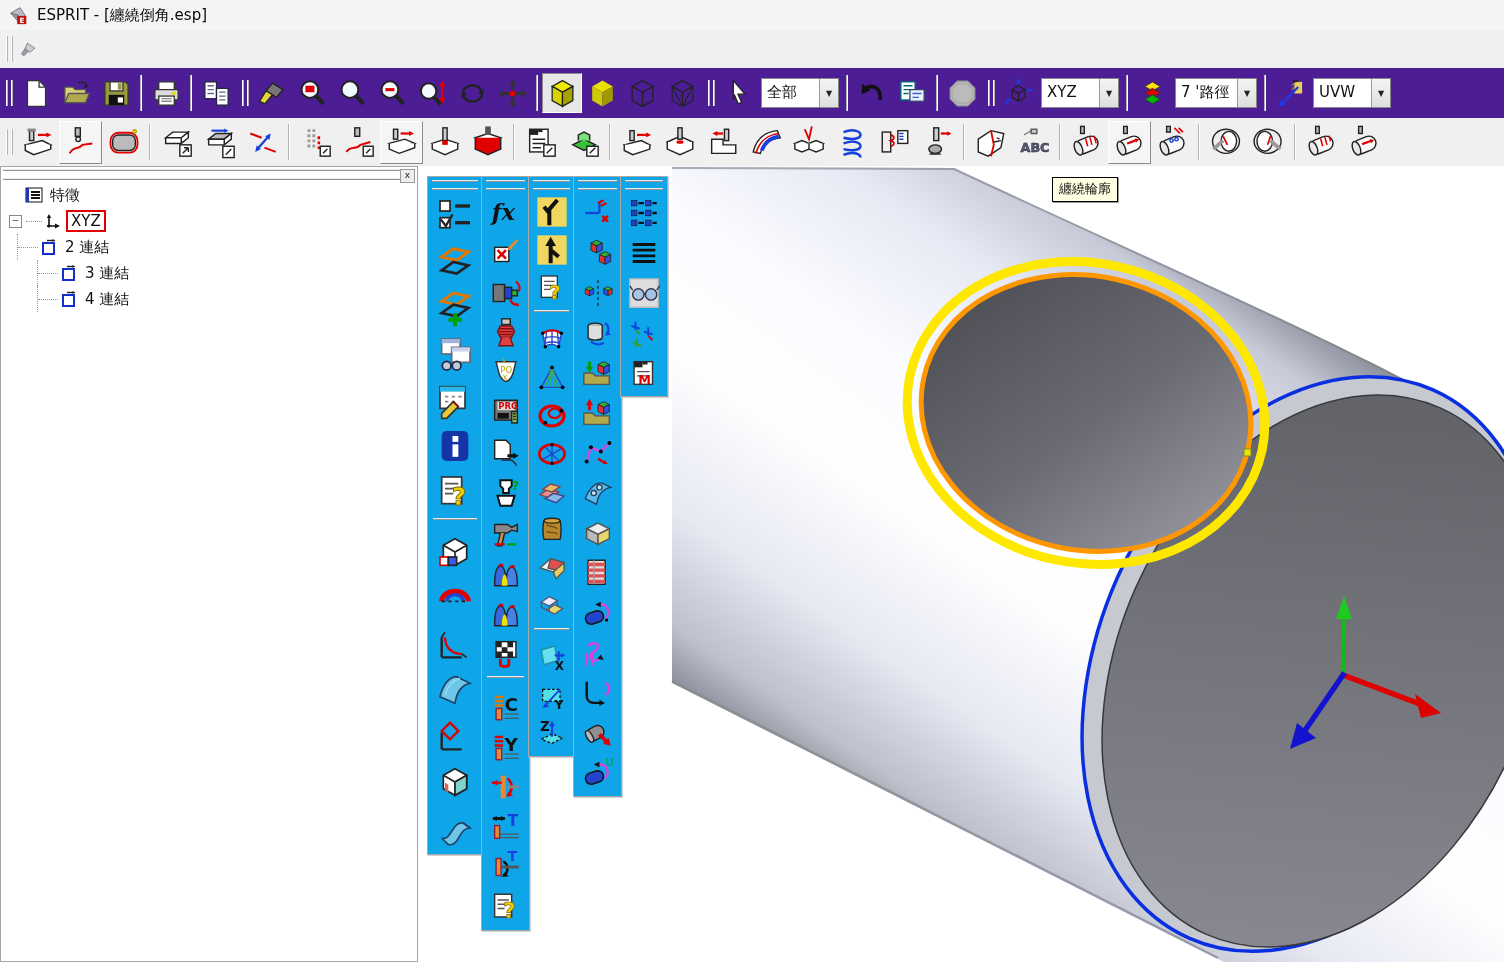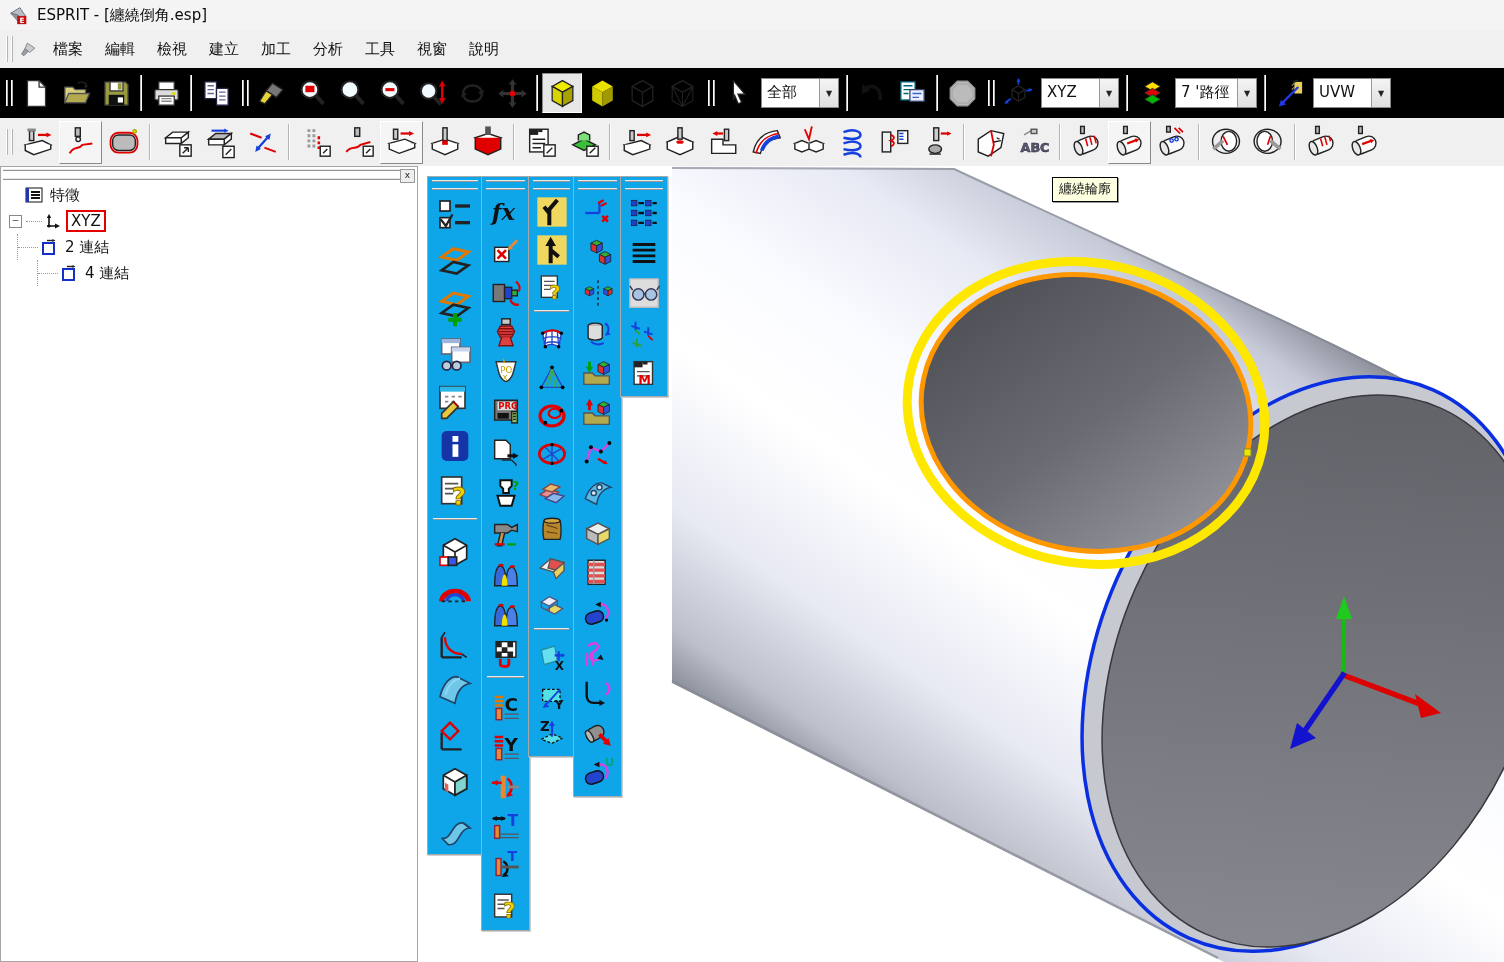--- a/index.html
+++ b/index.html
@@ -11,21 +11,21 @@
             display:flex;align-items:center;border-bottom:1px solid #e6e6e6;}
   #titlebar .appicon{width:24px;height:22px;margin-left:7px;}
   #titlebar .title{margin-left:6px;font-size:15px;color:#0b0b0b;}
   #menubar{position:absolute;left:0;top:30px;width:1504px;height:38px;background:#f0f0f0;
            display:flex;align-items:center;border-bottom:1px solid #e3e3e3;}
   .menu-item{padding:5px 11px;cursor:default;}
   .hgrip{width:5px;height:26px;margin:0 3px 0 6px;border-left:1px solid #fff;border-right:1px solid #b3b3b3;
          box-shadow:inset 1px 0 0 #b3b3b3, inset -1px 0 0 #fff;}
   .menugl{width:22px;height:20px;margin:0 2px;}
   
-  #toolbar1{position:absolute;left:0;top:68px;width:1504px;height:50px;background:#000000;
+  #toolbar1{position:absolute;left:0;top:68px;width:1504px;height:50px;background:#4c1d95;
             display:flex;align-items:center;border-bottom:1px solid #dcdcdc;}
   #toolbar2{position:absolute;left:0;top:118px;width:1504px;height:48px;background:#f0f0f0;
             display:flex;align-items:center;border-bottom:1px solid #cfcfcf;}
   .tb{width:40px;height:40px;display:flex;align-items:center;justify-content:center;
       border:1px solid transparent;box-sizing:border-box;flex:0 0 auto;}
   #toolbar2 .tb{width:43px;height:43px;}
   .tb svg{width:31px;height:31px;}
   #toolbar2 .tb svg{width:34px;height:34px;}
   .tb.pressed{border-color:#8a8a8a #fff #fff #8a8a8a;background:#e7e7e7;}
   .tb.raised{border-color:#fff #8a8a8a #8a8a8a #fff;background:#f5f5f5;}
@@ -73,31 +73,20 @@
   </svg>
   <span class="title">ESPRIT - [纏繞倒角.esp]</span>
 </div>
 
 <div id="menubar">
   <div class="hgrip"></div>
   <svg class="menugl" viewBox="0 0 24 24">
     <path d="M10 5l9 6-6 5-6-4z" fill="#c8ccd2" stroke="#777"></path>
     <path d="M7 12l4 3-5 5-3-2z" fill="#9aa0a8" stroke="#777"></path>
   </svg>
-  <div id="menu-items" style="display:flex">
-      <div class="menu-item">檔案</div>
-      <div class="menu-item">編輯</div>
-      <div class="menu-item">檢視</div>
-      <div class="menu-item">建立</div>
-      <div class="menu-item">加工</div>
-      <div class="menu-item">分析</div>
-      <div class="menu-item">工具</div>
-      <div class="menu-item">視窗</div>
-      <div class="menu-item">說明</div>
-    </div>
 </div>
 
 <div id="toolbar1">
     <div class="hgrip"></div>
     <div class="tb">
       <svg viewBox="0 0 24 24" style="width:31px;height:31px" aria-hidden="true">
         <path d="M5 2h9l5 5v15H5z" fill="#fff" stroke="#333"></path>
         <path d="M14 2v5h5" fill="none" stroke="#333"></path>
       </svg>
     </div>
@@ -648,20 +637,33 @@
       <div class="trow" style="padding-left: 36px;">
         <div class="dot-v" style="width: 22px; height: 26px; border-bottom: none; position: relative; flex: 0 0 auto;">
           <div style="position:absolute;top:13px;left:0;width:20px;border-top:1px dotted #9a9a9a"></div>
         </div>
         <div style="display: flex; align-items: center;">
           <svg class="t-ico" viewBox="0 0 18 18">
             <rect x="3" y="5" width="11" height="11" fill="none" stroke="#1530c8" stroke-width="2"></rect>
             <path d="M7 2.5h6" stroke="#222" stroke-width="1.4"></path>
             <polygon points="15.5,2.5 12.5,1 12.5,4" fill="#222"></polygon>
           </svg>
+          <span class="lbl">3 連結</span>
+        </div>
+      </div>
+      <div class="trow" style="padding-left: 36px;">
+        <div class="dot-v" style="width: 22px; height: 26px; border-bottom: none; position: relative; flex: 0 0 auto;">
+          <div style="position:absolute;top:13px;left:0;width:20px;border-top:1px dotted #9a9a9a"></div>
+        </div>
+        <div style="display: flex; align-items: center;">
+          <svg class="t-ico" viewBox="0 0 18 18">
+            <rect x="3" y="5" width="11" height="11" fill="none" stroke="#1530c8" stroke-width="2"></rect>
+            <path d="M7 2.5h6" stroke="#222" stroke-width="1.4"></path>
+            <polygon points="15.5,2.5 12.5,1 12.5,4" fill="#222"></polygon>
+          </svg>
           <span class="lbl">4 連結</span>
         </div>
       </div>
     </div>
 </div>
 
 <div id="palettes">
     <div class="palette" style="left: 427px; top: 176px; width: 54px;">
       <div class="pgrip"></div>
       <div class="pb" style="width: 46px; height: 46px;">

